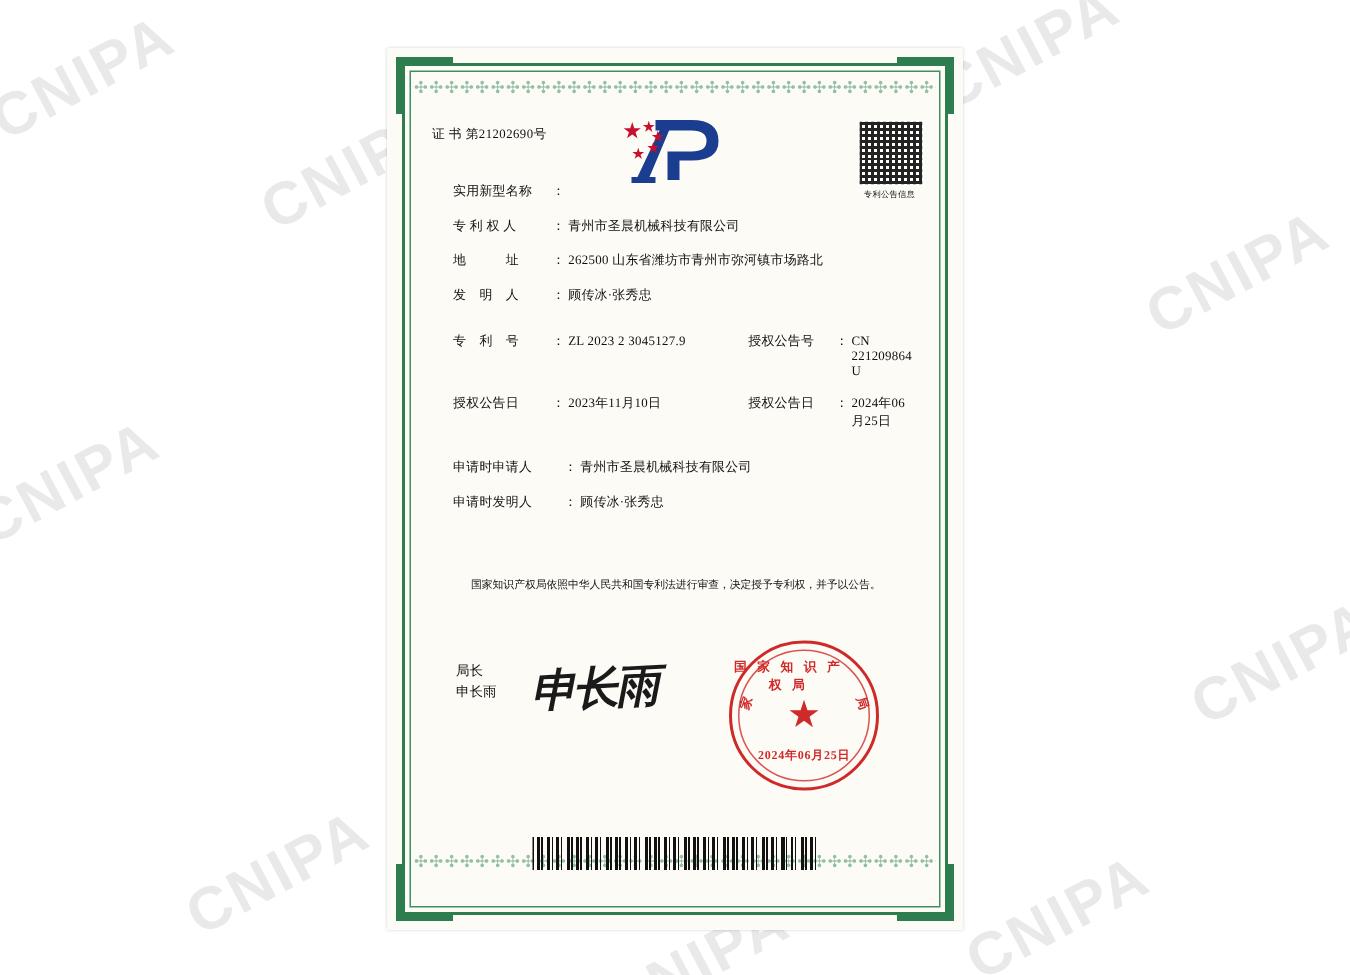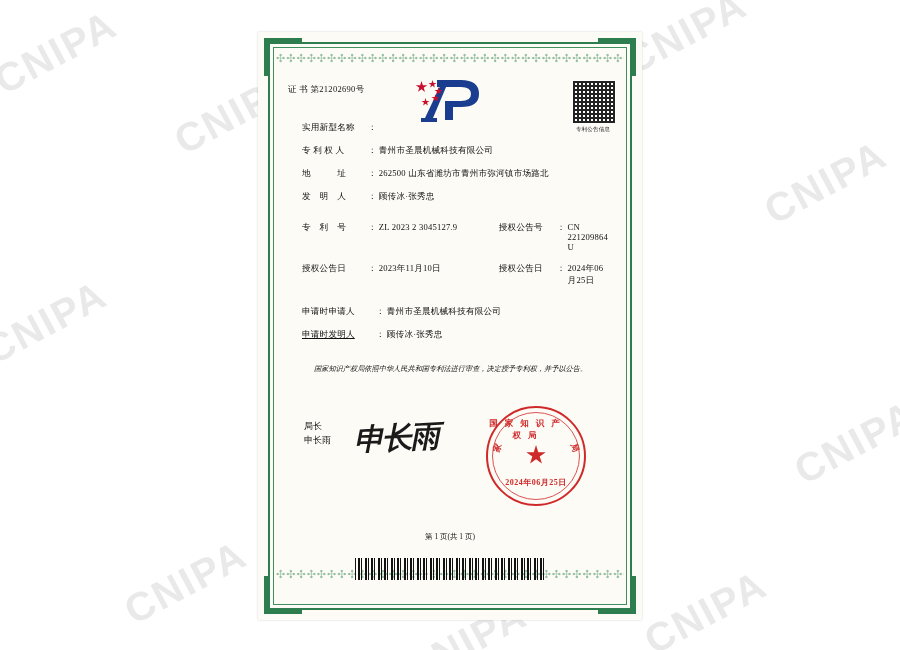--- a/index.html
+++ b/index.html
@@ -197,27 +197,26 @@
   .row.two .value { flex: 0 0 120px; }
   .row.two .label2 {
     width: 58px;
     flex: 0 0 58px;
     white-space: nowrap;
   }
   .row.two .value2 { flex: 1 1 auto; }
 
   
   .legal {
-    margin-top: 22px;
+    margin-top: 43px;
     padding: 0 16px;
     font-size: 7.2px;
     line-height: 1.85;
     color: #111;
     text-align: justify;
-    font-style: italic;
   }
   .legal p { margin: 0; }
   .legal p.indent { text-indent: 14px; }
 
   
   .sig-block {
     position: relative;
     margin-top: 44px;
     padding-left: 20px;
     height: 74px;
@@ -425,21 +424,21 @@
 
         <div style="height:8px"></div>
 
         <div class="row">
           <span class="label" style="width:74px;flex:0 0 74px;">申请时申请人</span>
           <span class="colon">：</span>
           <span class="value">青州市圣晨机械科技有限公司</span>
         </div>
 
         <div class="row">
-          <span class="label" style="width:74px;flex:0 0 74px;text-decoration:underline;">申请时发明人</span>
+          <span class="label" style="width:74px;flex:0 0 74px;">申请时发明人</span>
           <span class="colon">：</span>
           <span class="value">顾传冰·张秀忠</span>
         </div>
       </div>
 
       <div class="legal">
         <p class="indent">国家知识产权局依照中华人民共和国专利法进行审查，决定授予专利权，并予以公告。</p>
       </div>
 
       <div class="sig-block">
@@ -450,17 +449,16 @@
         <div class="seal">
           <div class="seal-ring"></div>
           <div class="seal-arc">国家知识产权局</div>
           <div class="seal-arc-2">家</div>
           <div class="seal-arc-3">局</div>
           <div class="seal-star">★</div>
           <div class="seal-date">2024年06月25日</div>
         </div>
       </div>
 
-      <div class="page-no">第 1 页(共 1 页)</div>
       <div class="barcode"></div>
     </div>
   </div>
 </div>
 
 </body></html>

